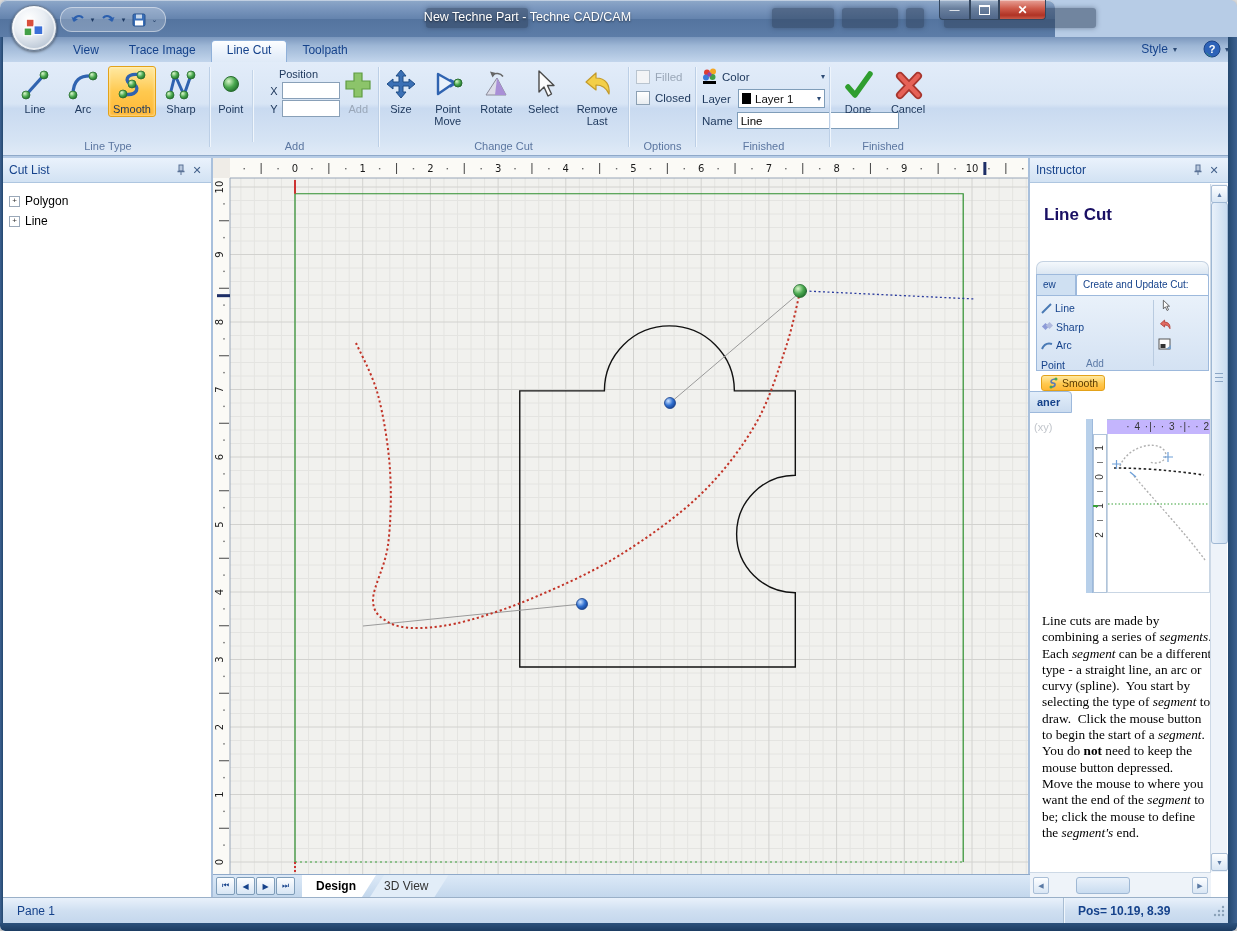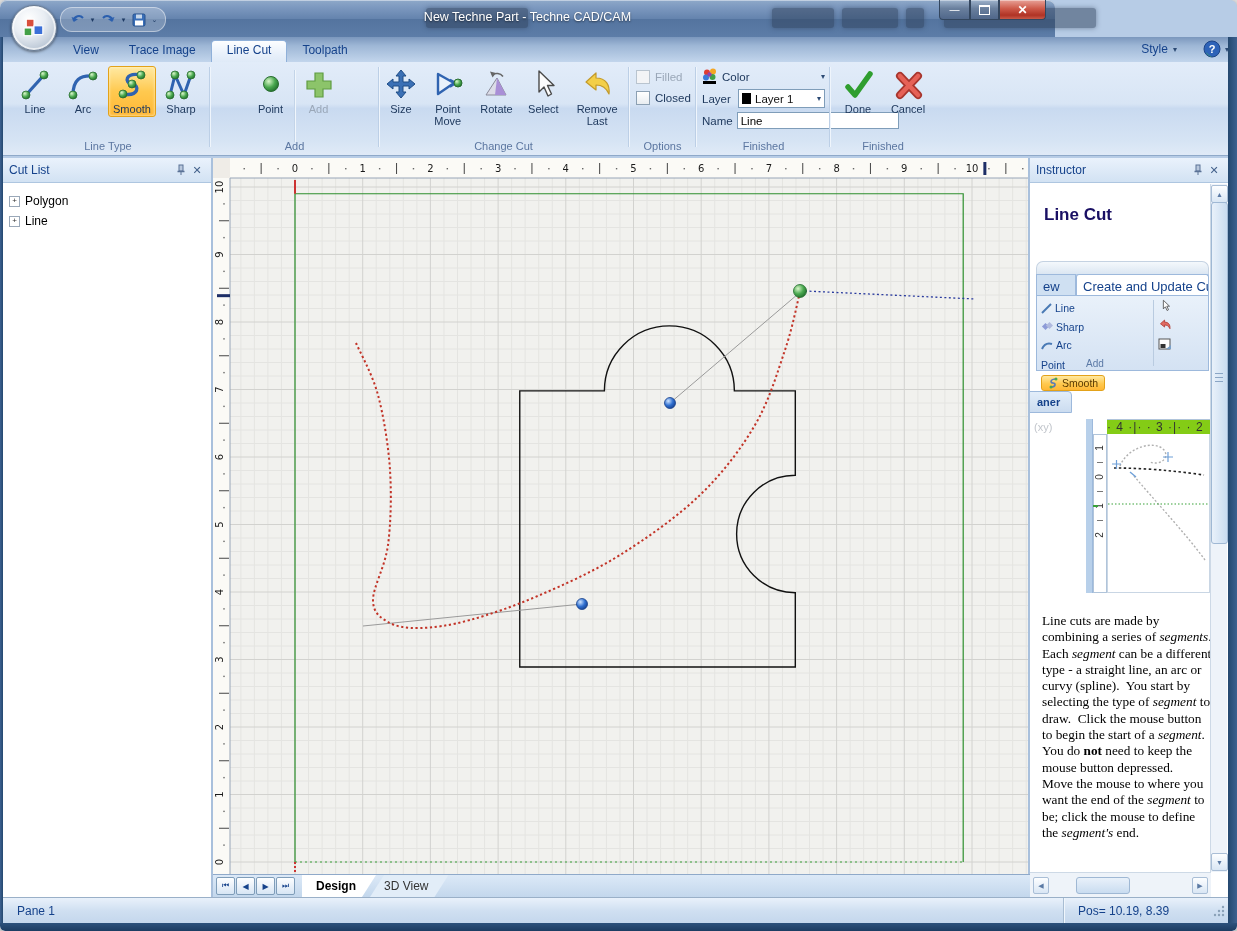--- a/index.html
+++ b/index.html
@@ -81,48 +81,48 @@
   .vthumb{position:absolute;left:0;top:18px;width:15px;height:340px;background:linear-gradient(90deg,#e9f1fa,#c9dcf0);border:1px solid #9fb8d4;border-radius:3px;cursor:pointer;}
   .vgrip{position:absolute;left:3px;top:50%;width:8px;height:7px;border-top:1px solid #8aa5c5;border-bottom:1px solid #8aa5c5;}
   .vgrip:before{content:"";position:absolute;left:0;top:3px;width:8px;height:1px;background:#8aa5c5;}
   .hsb{position:absolute;left:0;bottom:0;width:181px;height:24px;background:#eef3f9;border-top:1px solid #cdd9e6;}
   .hbtn{position:absolute;top:4px;width:14px;height:15px;background:linear-gradient(180deg,#fdfeff,#d9e6f4);border:1px solid #a9bed6;border-radius:2px;color:#5b7aa4;font-size:7px;display:flex;align-items:center;justify-content:center;cursor:pointer;}
   .hthumb{position:absolute;left:46px;top:4px;width:52px;height:15px;background:linear-gradient(180deg,#e9f1fa,#c9dcf0);border:1px solid #9fb8d4;border-radius:3px;cursor:pointer;}
   
   .mini-win{position:absolute;left:6px;top:78px;width:173px;}
   .mini-top{height:12px;background:linear-gradient(180deg,#f4f8fc,#dbe6f2);border:1px solid #c4d2e2;border-bottom:none;border-radius:7px 7px 0 0;}
   .mini-tabs{display:flex;height:21px;background:linear-gradient(180deg,#b9cfe9,#cfe0f2);}
-  .mini-tab{font-size:13px;color:#15428b;padding:4px 6px 0 6px;white-space:nowrap;overflow:hidden;}
+  .mini-tab{font-size:10px;color:#15428b;padding:4px 6px 0 6px;white-space:nowrap;overflow:hidden;}
   .mini-tab.frag{background:#cfe0f2;border:1px solid #9db9dc;border-bottom:none;width:26px;}
   .mini-tab.act{background:#fff;border:1px solid #9db9dc;border-bottom:none;border-radius:3px 3px 0 0;flex:1;}
   .mini-body{position:relative;height:74px;background:linear-gradient(180deg,#e9f1fa,#d4e2f3);border:1px solid #9db9dc;}
   .mini-grid{position:absolute;left:4px;top:3px;width:108px;}
   .mini-item{display:inline-flex;align-items:center;gap:3px;width:52px;height:18px;font-size:10.5px;color:#15428b;}
   .mini-smooth{display:inline-flex;align-items:center;gap:3px;font-size:10.5px;color:#5a3a00;background:linear-gradient(180deg,#ffe9a2,#ffc94f 55%,#ffb735);border:1px solid #e3a21a;border-radius:3px;padding:1px 6px;margin-top:1px;}
   .mini-add{position:absolute;left:4px;bottom:1px;width:108px;text-align:center;font-size:10px;color:#5b79a6;}
   .mini-vdiv{position:absolute;left:116px;top:4px;bottom:4px;width:1px;background:#b9cbe0;}
   .mini-icons{position:absolute;left:121px;top:3px;display:flex;flex-direction:column;gap:5px;}
   .mini-tab2{position:absolute;left:-2px;top:208px;width:44px;height:22px;background:linear-gradient(180deg,#e3eefa,#cbdcf0);border:1px solid #9db9dc;border-radius:0 4px 0 0;font-size:11px;font-weight:bold;color:#15428b;padding:4px 0 0 8px;box-sizing:border-box;}
   .xytext{position:absolute;left:4px;top:238px;font-size:11px;color:#c2c6cc;}
   .minicanvas{position:absolute;left:56px;top:236px;width:124px;height:174px;}
   .mc-strip{position:absolute;left:0;top:0;width:6px;height:174px;background:#b8d0ea;border-right:1px solid #9db9dc;}
-  .mc-hr{position:absolute;left:21px;top:0;width:103px;height:15px;background:#84cc16;border:1px solid #b0c4da;border-left:none;font-size:12px;color:#333;letter-spacing:1px;text-align:left;line-height:14px;overflow:hidden;white-space:nowrap;}
+  .mc-hr{position:absolute;left:21px;top:0;width:103px;height:15px;background:#c4b5fd;border:1px solid #b0c4da;border-left:none;font-size:10px;color:#333;letter-spacing:1px;text-align:right;line-height:14px;overflow:hidden;white-space:nowrap;}
   .mc-vr{position:absolute;left:7px;top:15px;width:14px;height:159px;background:#fff;border:1px solid #b0c4da;box-sizing:border-box;display:flex;flex-direction:column;align-items:center;padding-top:6px;gap:2px;}
   .mvl{font-size:10px;color:#333;transform:rotate(-90deg);height:14px;line-height:14px;}
   .mvt{width:6px;height:1px;background:#777;margin:5px 0;}
   .mc-green0{position:absolute;left:7px;top:86px;width:5px;height:2px;background:#3aa23a;}
   .mc-area{position:absolute;left:21px;top:15px;width:103px;height:159px;background:#fff;border:1px solid #c9d6e4;border-top:none;box-sizing:border-box;}
   
   .para{position:absolute;left:12px;top:430px;width:170px;font-family:"Liberation Serif",serif;font-size:13.3px;line-height:16.3px;color:#000;white-space:pre-wrap;}
   .para i{font-style:italic;}
   .para b{font-weight:bold;}
   
   .statusbar{position:absolute;left:3px;top:897px;width:1225px;height:26px;background:linear-gradient(180deg,#e9f1fb,#cfdff1 50%,#c3d6ec);border-top:1px solid #9ab0c8;}
   .sleft{position:absolute;left:14px;top:6px;font-size:12px;color:#15428b;}
-  .sright{position:absolute;left:1060px;top:0;right:0;bottom:0;border-left:1px solid #a8bdd3;box-shadow:inset 1px 0 0 #f0f6fc;}
+  .sright{position:absolute;left:1060px;top:0;right:0;bottom:0;border-left:1px solid #a8bdd3;box-shadow:inset 1px 0 0 #f0f6fc;font-weight:bold;}
   .spos{position:absolute;left:14px;top:6px;font-size:12px;color:#15428b;}
   .grip{position:absolute;right:3px;bottom:3px;}
   .frame{position:absolute;background:linear-gradient(90deg,#3d6190,#24486f);}
   .fl{left:0;top:37px;width:3px;height:886px;}
   .fr{left:1228px;top:37px;width:9px;height:886px;background:linear-gradient(90deg,#24486f,#3d6190);}
   .fb{left:0;top:923px;width:1237px;height:8px;background:linear-gradient(180deg,#2c517c,#1c3c62);border-radius:0 0 5px 5px;}
 </style>
 </head>
 <body>
 
@@ -262,20 +262,31 @@
 
     <div class="group" style="left:212px;width:165px">
       <div class="grow" style="gap:0">
         <div class="rbtn" style="width:38px">
           <svg width="34" height="34" viewBox="0 0 34 34">
             <circle cx="17" cy="16" r="7.5" fill="url(#ggrad)" stroke="#2a6e31"></circle>
           </svg>
           <div class="blabel">Point</div>
         </div>
         <div class="vdiv"></div>
+        <div class="posblock">
+          <div class="poslabel">Position</div>
+          <div class="axrow">
+            <span class="axlabel">X</span>
+            <input class="axfield" value="" style="">
+          </div>
+          <div class="axrow">
+            <span class="axlabel">Y</span>
+            <input class="axfield" value="" style="">
+          </div>
+        </div>
         <div class="rbtn disabled" style="width:38px">
           <svg width="34" height="34" viewBox="0 0 34 34">
             <path d="M13 5 H21 V13 H29 V21 H21 V29 H13 V21 H5 V13 H13 Z" fill="#8cc46a" stroke="#5f9c42" stroke-width="1.2"></path>
           </svg>
           <div class="blabel">Add</div>
         </div>
       </div>
       <div class="glabel">Add</div>
     </div>
     <div class="gsep" style="left:378px"></div>

